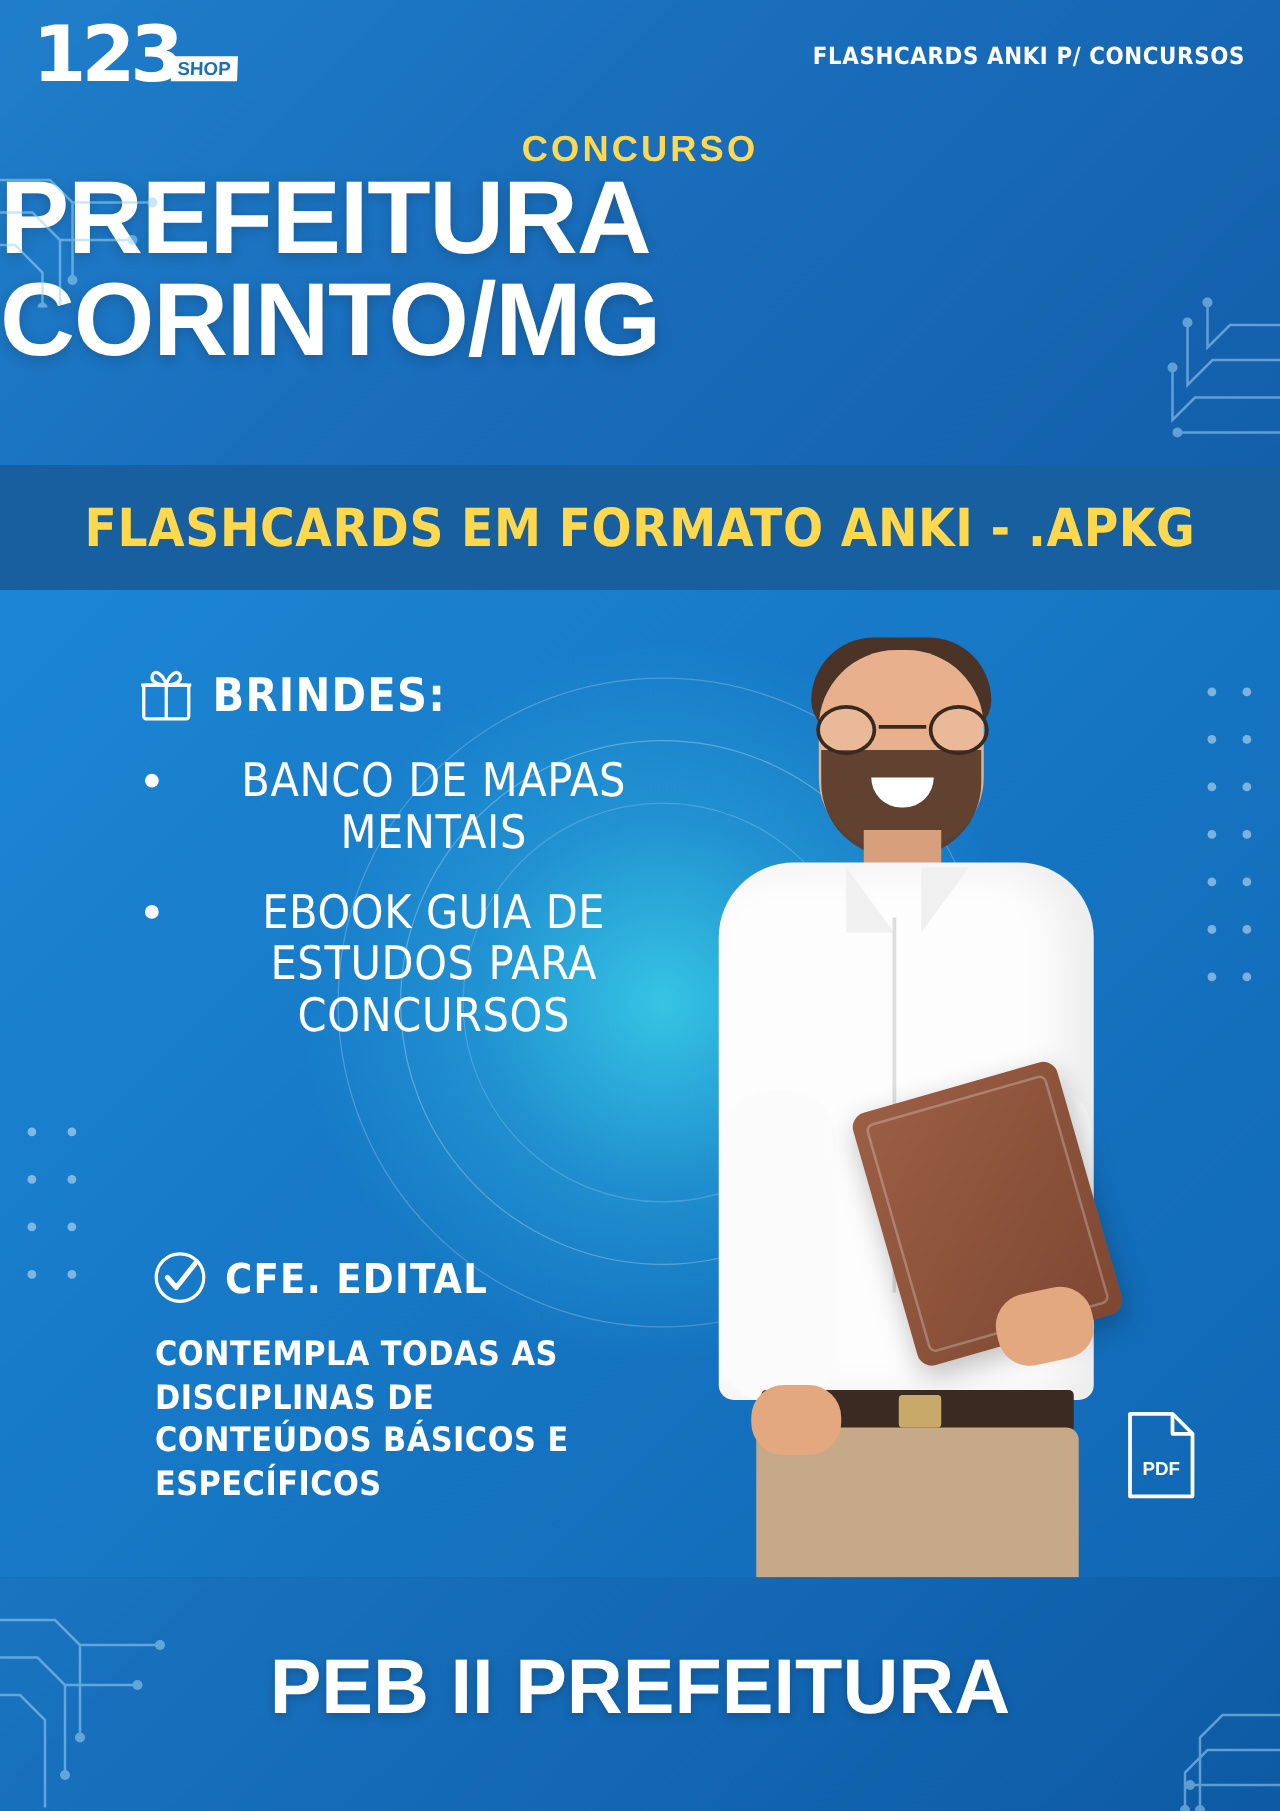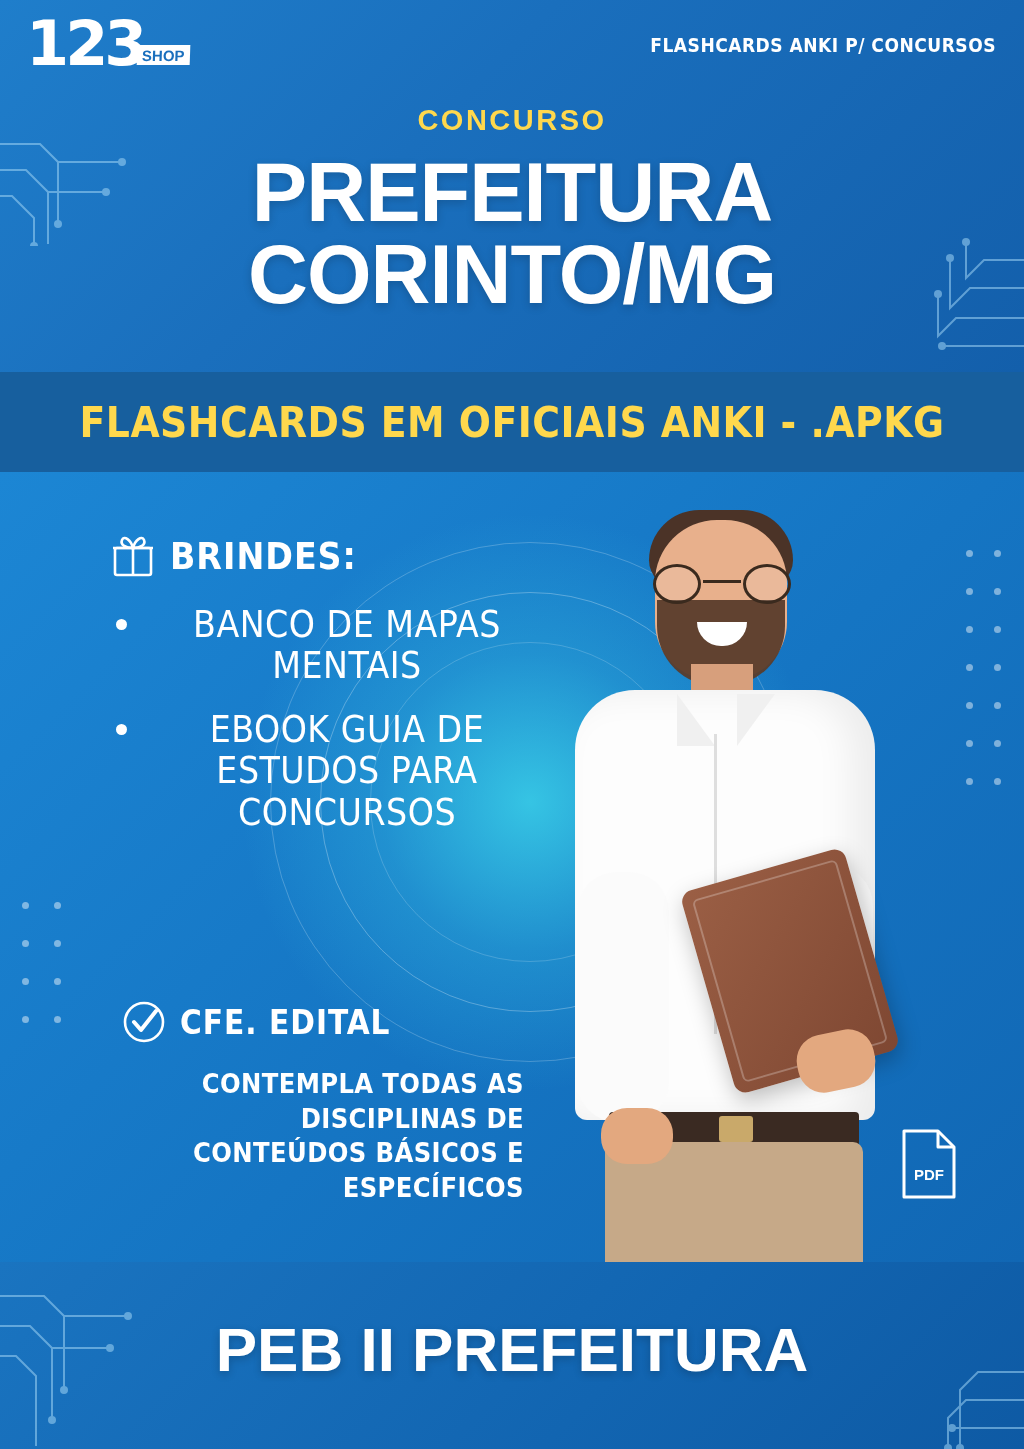--- a/index.html
+++ b/index.html
@@ -69,22 +69,21 @@
     top: 104px; left: 0; width: 100%;
     text-align: center;
     color: #ffd84d;
     font-size: 29px;
     font-weight: bold;
     letter-spacing: 2.5px;
   }
 
   .title {
     position: absolute;
-    top: 152px; left: 0; width: 100%;
-    text-align: center;
+    top: 133px; left: 0; width: 100%;
     color: #ffffff;
     font-size: 83px;
     font-weight: bold;
     line-height: 0.99;
     letter-spacing: -1px;
     text-shadow: 0 3px 10px rgba(0,0,0,0.18);
   }
 
   
   .banner {
@@ -201,21 +200,20 @@
   .cfe-desc {
     position: absolute;
     top: 595px; left: 124px;
     width: 400px;
     color: #ffffff;
     font-size: 27px;
     font-weight: bold;
     line-height: 1.28;
     letter-spacing: 0.4px;
     font-family: "DejaVu Sans Condensed", "Liberation Sans", sans-serif;
-    text-align: right;
   }
 
   
   .person {
     position: absolute;
     top: 472px;
     left: 505px;
     width: 430px;
     height: 790px;
   }
@@ -450,21 +448,21 @@
       <g fill="#9fd4f5">
         <circle cx="112" cy="6" r="4"></circle>
           <circle cx="96" cy="22" r="4"></circle>
         <circle cx="84" cy="58" r="4"></circle>
           <circle cx="88" cy="110" r="4"></circle>
       </g>
     </svg>
   </div>
 
   <div class="banner">
-    <div class="banner-text">FLASHCARDS EM OFICIAIS ANKI - .APKG</div>
+    <div class="banner-text">FLASHCARDS EM FORMATO ANKI - .APKG</div>
   </div>
 
   <div class="middle">
 
     <div class="glow-rings"></div>
     <div class="ring r1"></div>
     <div class="ring r2"></div>
     <div class="ring r3"></div>
 
     <div class="dots-right">

